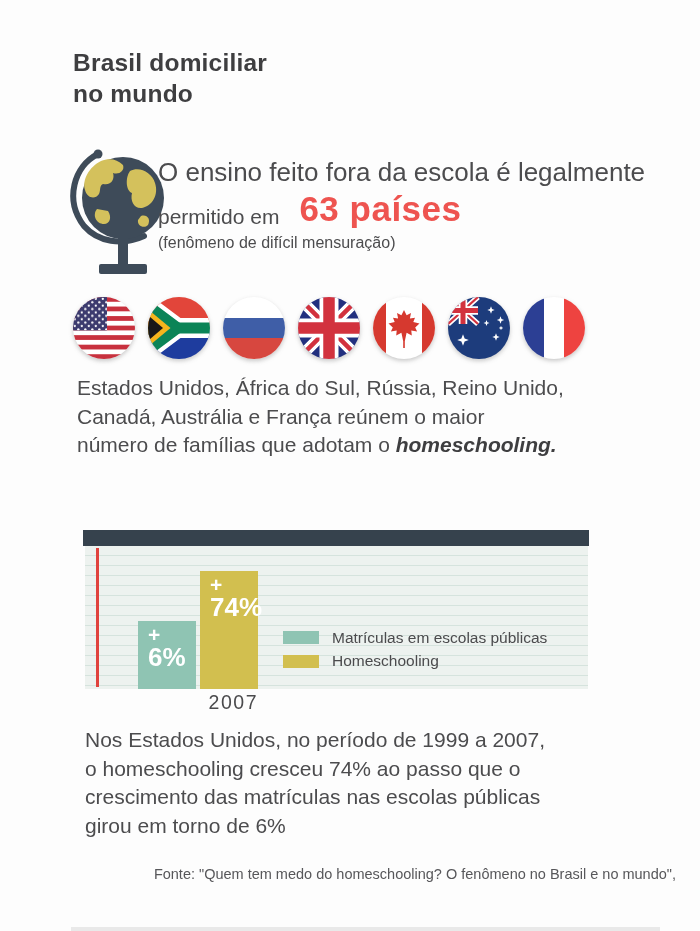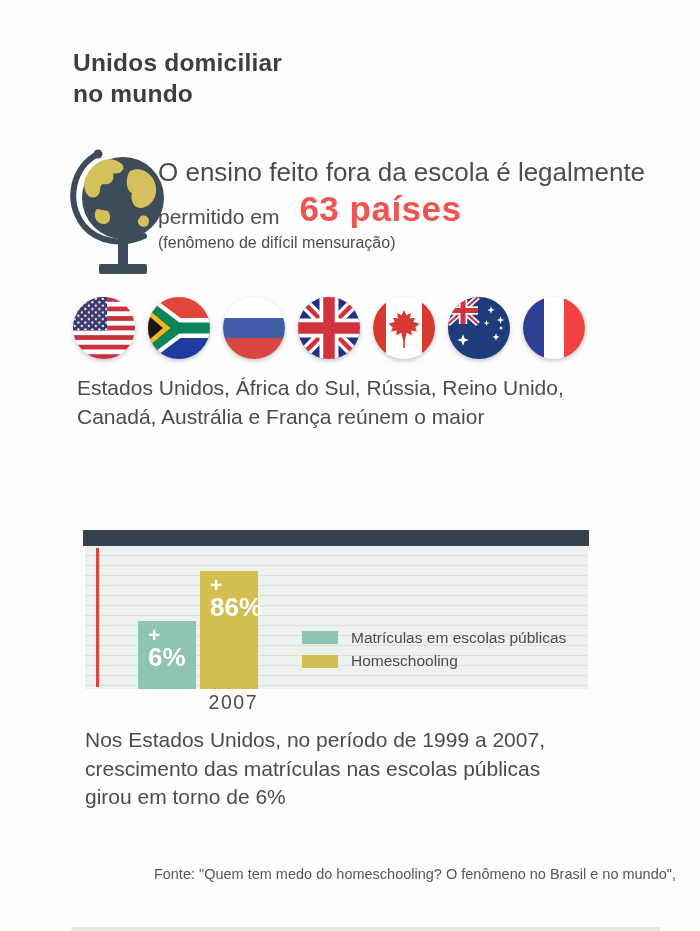--- a/index.html
+++ b/index.html
@@ -45,42 +45,42 @@
     background:#edf2ef;
     background-image:repeating-linear-gradient(180deg, rgba(0,0,0,0) 0 8.6px, #d5e3dd 8.6px 10px);
   }
   .redline { left:11px; top:2px; width:3px; height:139px; background:#e0423d; }
   .bar { display:block; padding:5px 0 0 10px; }
   .bar-public { left:53px; top:75px; width:58px; height:68px; background:#8fc4b3; }
   .bar-home  { left:115px; top:25px; width:58px; height:118px; background:#d2bf4f; }
   .bar .plus { display:block; color:#fff; font-weight:bold; font-size:21px; line-height:18px; }
   .bar .pct  { display:block; color:#fff; font-weight:bold; font-size:26px; line-height:27px; }
   .legend { left:198px; top:85px; }
-  .legend-row { display:flex; align-items:center; height:13px; margin-bottom:10.5px;margin-left:19px; }
+  .legend-row { display:flex; align-items:center; height:13px; margin-bottom:10.5px; }
   .swatch { width:36px; height:13px; margin-right:13px; flex:0 0 auto; }
   .swatch.teal { background:#8fc4b3; }
   .swatch.yellow { background:#d2bf4f; }
   .legend-label { font-size:15.5px; color:#4b4b4d; white-space:nowrap; }
   .x-tick {
     left:138px; top:691px; width:120px; text-align:right;
     font-size:19.5px; color:#4b4b4d; letter-spacing:1.5px;
   }
 
   
   .footer {
     right:24px; top:864px; text-align:right;
     font-size:14.5px; line-height:20px; color:#57575a;
   }
   .bottom-strip { left:71px; top:927px; width:589px; height:4px; background:#e9e9e9; }
 </style>
 </head>
 <body>
 
 <div class="abs title">
-  <div>Unidos domiciliar</div>
+  <div>Brasil domiciliar</div>
   <div>no mundo</div>
 </div>
 
 <svg class="abs globe" viewBox="0 0 122 132" aria-hidden="true">
   <path d="M36,6 C12,18 2,52 22,78 C36,94 60,98 82,88" fill="none" stroke="#3e4b59" stroke-width="6" stroke-linecap="round"></path>
   <circle cx="36" cy="6" r="4.5" fill="#3e4b59"></circle>
   <circle cx="61" cy="50" r="41" fill="#3e4b59"></circle>
   <g fill="#d4c15c">
     <path d="M39,13 C27,19 20,32 23,42 C25,50 33,52 37,46 C39,42 37,38 41,36 C49,38 53,31 51,25 C57,27 63,23 61,17 C55,11 47,10 39,13 Z"></path>
     <path d="M68,23 C78,18 90,25 93,35 C97,47 90,58 80,60 C72,61 68,53 70,45 C64,43 63,30 68,23 Z"></path>
@@ -225,51 +225,53 @@
       <rect width="62" height="62" fill="#fff"></rect>
       <rect width="21" height="62" fill="#2c3f94"></rect>
       <rect x="41" width="21" height="62" fill="#ee4340"></rect>
     </g>
   </svg>
 </div>
 
 <div class="abs para1">
   <div>Estados Unidos, África do Sul, Rússia, Reino Unido,</div>
   <div>Canadá, Austrália e França reúnem o maior</div>
+  <div><span>número de famílias que adotam o </span><span class="emph">homeschooling.</span></div>
 </div>
 
 <div class="abs chart-topbar"></div>
 <div class="abs chart-bg">
   <div class="abs redline"></div>
 
   <div class="abs bar bar-public">
     <span class="plus">+</span>
     <span class="pct">6%</span>
   </div>
 
   <div class="abs bar bar-home">
     <span class="plus">+</span>
-    <span class="pct">86%</span>
+    <span class="pct">74%</span>
   </div>
 
   <div class="abs legend">
     <div class="legend-row">
       <span class="swatch teal"></span>
       <span class="legend-label">Matrículas em escolas públicas</span>
     </div>
     <div class="legend-row">
       <span class="swatch yellow"></span>
       <span class="legend-label">Homeschooling</span>
     </div>
   </div>
 </div>
 <div class="abs x-tick">2007</div>
 
 <div class="abs para2">
   <div>Nos Estados Unidos, no período de 1999 a 2007,</div>
+  <div>o homeschooling cresceu 74% ao passo que o</div>
   <div>crescimento das matrículas nas escolas públicas</div>
   <div>girou em torno de 6%</div>
 </div>
 
 <div class="abs footer">
   <div>Fonte: "Quem tem medo do homeschooling? O fenômeno no Brasil e no mundo",</div>
 </div>
 
 <div class="abs bottom-strip"></div>
 

